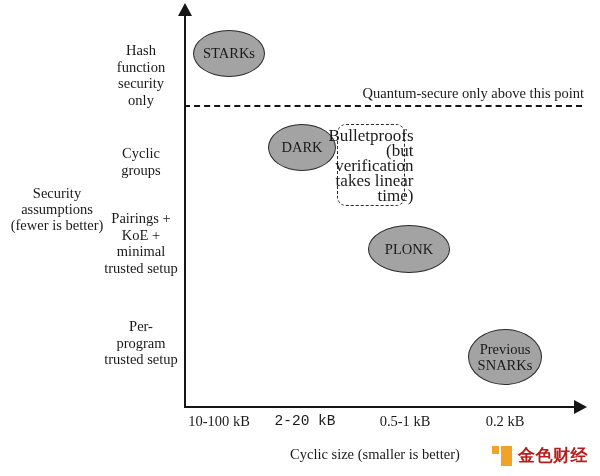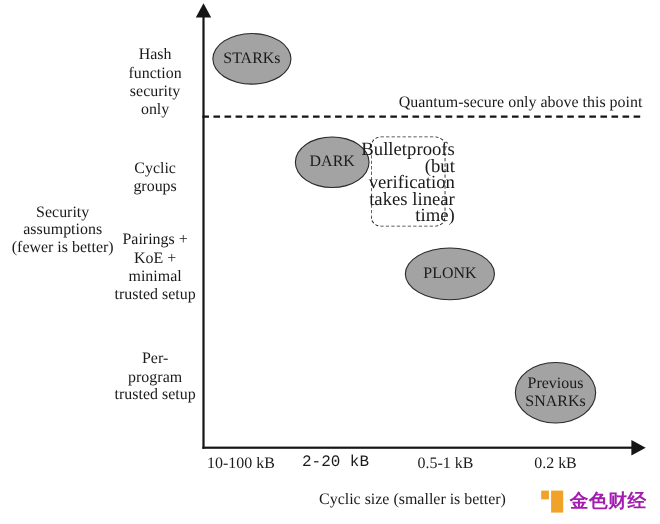--- a/index.html
+++ b/index.html
@@ -187,21 +187,21 @@
     left: 0;
     top: 11px;
     width: 7px;
     height: 9px;
     background: #ffffff;
   }
   #watermark-text {
     font-family: "DejaVu Sans", sans-serif;
     font-size: 17px;
     font-weight: bold;
-    color: #a21caf;
+    color: #b91c1c;
     letter-spacing: 0.5px;
     white-space: nowrap;
   }
 </style>
 </head>
 <body>
 
 <div id="stage">
 
   <div class="axis-line" id="y-axis-line"></div>

